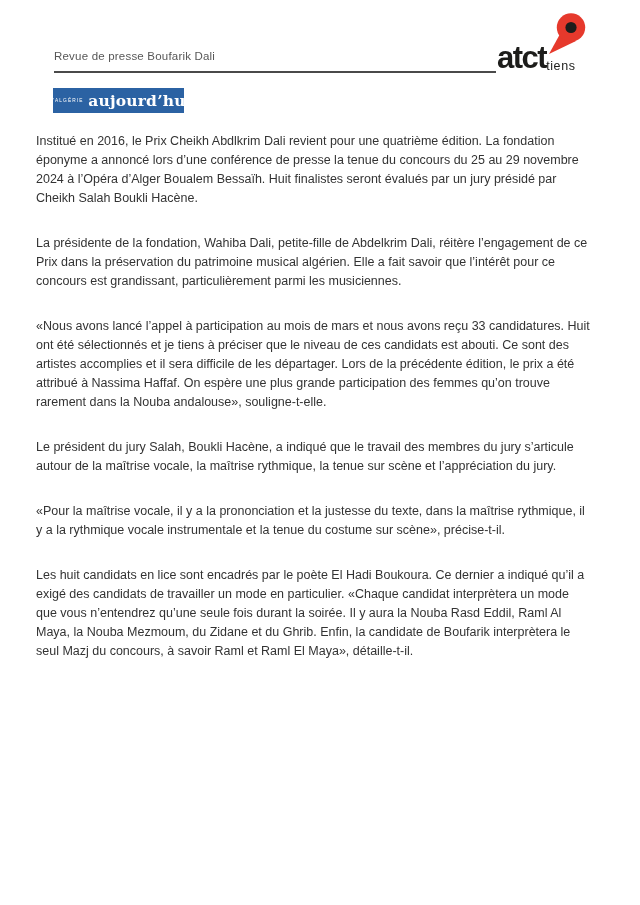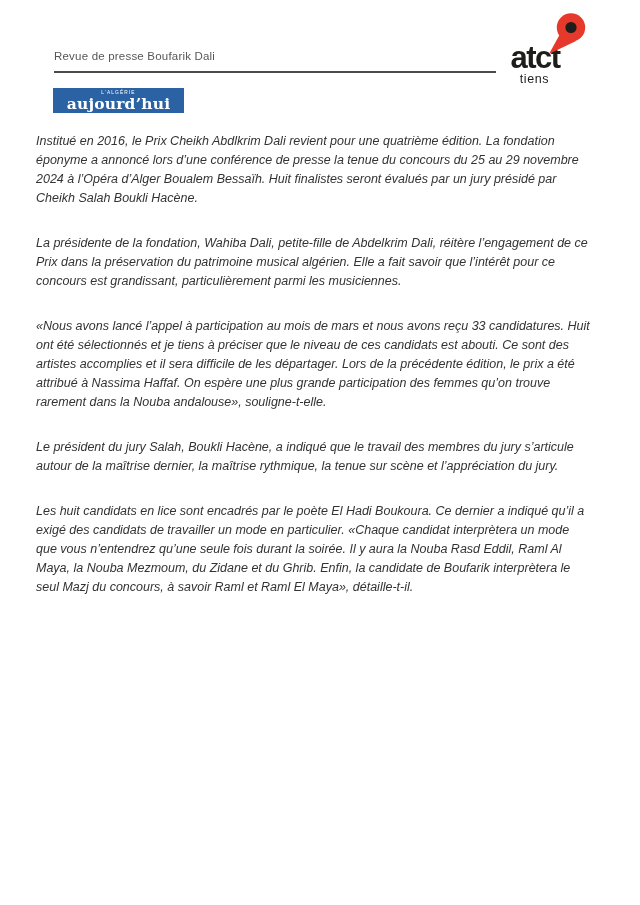--- a/index.html
+++ b/index.html
@@ -11,52 +11,52 @@
   .press-label{
     position:absolute;left:54px;top:50px;
     font-size:11.5px;color:#575757;letter-spacing:.2px;white-space:nowrap;
   }
   .header-rule{
     position:absolute;left:54px;top:71px;width:442px;height:2px;
     background:var(--rule,#4a4a4a);
   }
   .atct{
     position:absolute;left:497px;top:44px;width:76px;
-    display:flex;flex-direction:column;align-items:center;
+    display:flex;flex-direction:row;align-items:flex-end;
     color:var(--logo-black,#1d1d1b);
   }
   .atct-name{
     font-size:31px;font-weight:bold;letter-spacing:-1.5px;line-height:28px;
   }
   .atct-tag{
     font-size:12.5px;letter-spacing:.6px;line-height:12px;margin:1px 1px 0 0;
   }
   .pin{position:absolute;left:543px;top:11px;width:46px;height:44px;}
   .pin .pin-red{fill:var(--pin-red,#e6392c);}
   .pin .pin-dot{fill:var(--logo-black,#1d1d1b);}
   .src-logo{
     position:absolute;left:53px;top:88px;width:131px;height:25px;
     background:var(--source-logo-bg,#2b62a3);color:#ffffff;
-    display:flex;flex-direction:column;align-items:center;justify-content:center;
+    display:flex;align-items:center;justify-content:center;
   }
   .src-overline{
     font-size:6px;letter-spacing:1.4px;line-height:5px;
     transform:scale(.8);margin-bottom:1px;white-space:nowrap;
   }
   .src-name{
     font-family:"DejaVu Serif","Liberation Serif",serif;
     font-weight:bold;font-size:15.5px;line-height:15px;letter-spacing:.2px;
     white-space:nowrap;
   }
   .article{
     position:absolute;left:36px;top:132px;width:556px;
     font-size:12.5px;line-height:19px;color:var(--body-text,#333333);
     text-align:left;
   }
-  .article p{margin:0 0 26px 0;font-style:italic;}
+  .article p{margin:0 0 26px 0;}
 </style>
 </head>
 <body>
 
 <div class="page">
 
   <div class="press-label">Revue de presse Boufarik Dali</div>
 
   <div class="header-rule"></div>
 
@@ -73,17 +73,18 @@
 
   <div class="src-logo">
     <div class="src-overline">L’ALGÉRIE</div>
     <div class="src-name">aujourd’hui</div>
   </div>
 
   <div class="article">
     <p>Institué en 2016, le Prix Cheikh Abdlkrim Dali revient pour une quatrième édition. La fondation éponyme a annoncé lors d’une conférence de presse la tenue du concours du 25 au 29 novembre 2024 à l’Opéra d’Alger Boualem Bessaïh. Huit finalistes seront évalués par un jury présidé par Cheikh Salah Boukli Hacène.</p>
     <p>La présidente de la fondation, Wahiba Dali, petite-fille de Abdelkrim Dali, réitère l’engagement de ce Prix dans la préservation du patrimoine musical algérien. Elle a fait savoir que l’intérêt pour ce concours est grandissant, particulièrement parmi les musiciennes.</p>
     <p>«Nous avons lancé l’appel à participation au mois de mars et nous avons reçu 33 candidatures. Huit ont été sélectionnés et je tiens à préciser que le niveau de ces candidats est abouti. Ce sont des artistes accomplies et il sera difficile de les départager. Lors de la précédente édition, le prix a été attribué à Nassima Haffaf. On espère une plus grande participation des femmes qu’on trouve rarement dans la Nouba andalouse», souligne-t-elle.</p>
-    <p>Le président du jury Salah, Boukli Hacène, a indiqué que le travail des membres du jury s’articule autour de la maîtrise dernier, la maîtrise rythmique, la tenue sur scène et l’appréciation du jury.</p>
+    <p>Le président du jury Salah, Boukli Hacène, a indiqué que le travail des membres du jury s’articule autour de la maîtrise vocale, la maîtrise rythmique, la tenue sur scène et l’appréciation du jury.</p>
+    <p>«Pour la maîtrise vocale, il y a la prononciation et la justesse du texte, dans la maîtrise rythmique, il y a la rythmique vocale instrumentale et la tenue du costume sur scène», précise-t-il.</p>
     <p>Les huit candidats en lice sont encadrés par le poète El Hadi Boukoura. Ce dernier a indiqué qu’il a exigé des candidats de travailler un mode en particulier. «Chaque candidat interprètera un mode que vous n’entendrez qu’une seule fois durant la soirée. Il y aura la Nouba Rasd Eddil, Raml Al Maya, la Nouba Mezmoum, du Zidane et du Ghrib. Enfin, la candidate de Boufarik interprètera le seul Mazj du concours, à savoir Raml et Raml El Maya», détaille-t-il.</p>
   </div>
 
 </div>
 
 </body></html>

